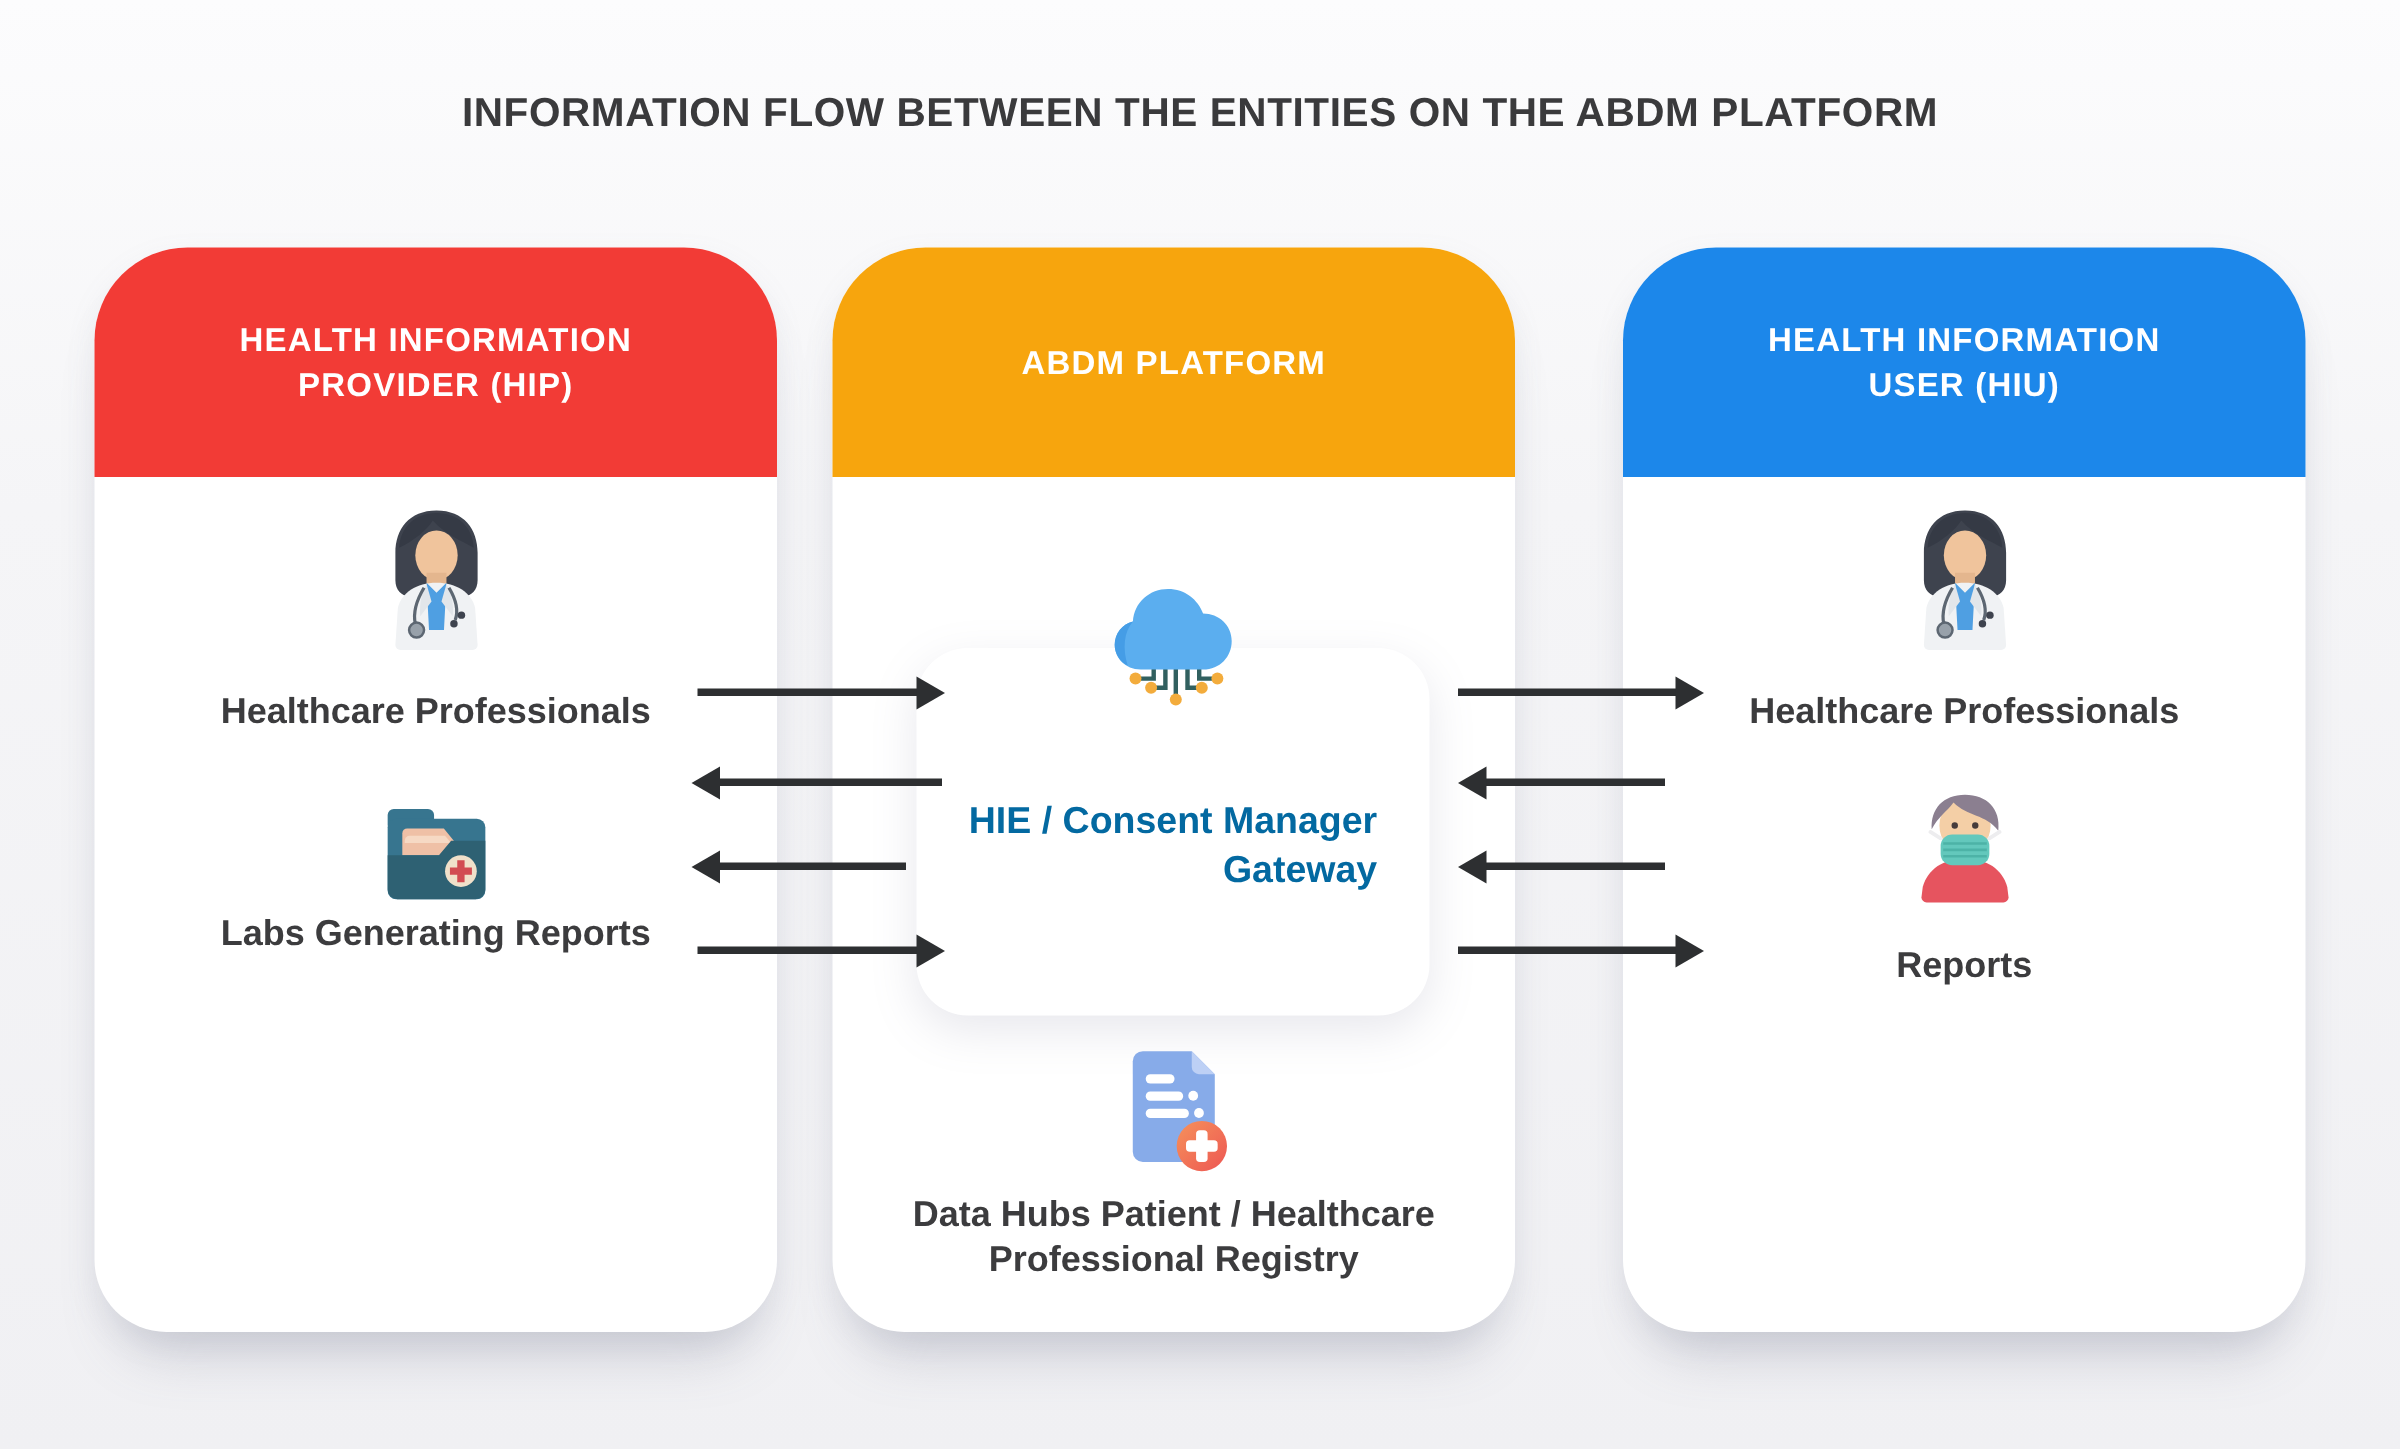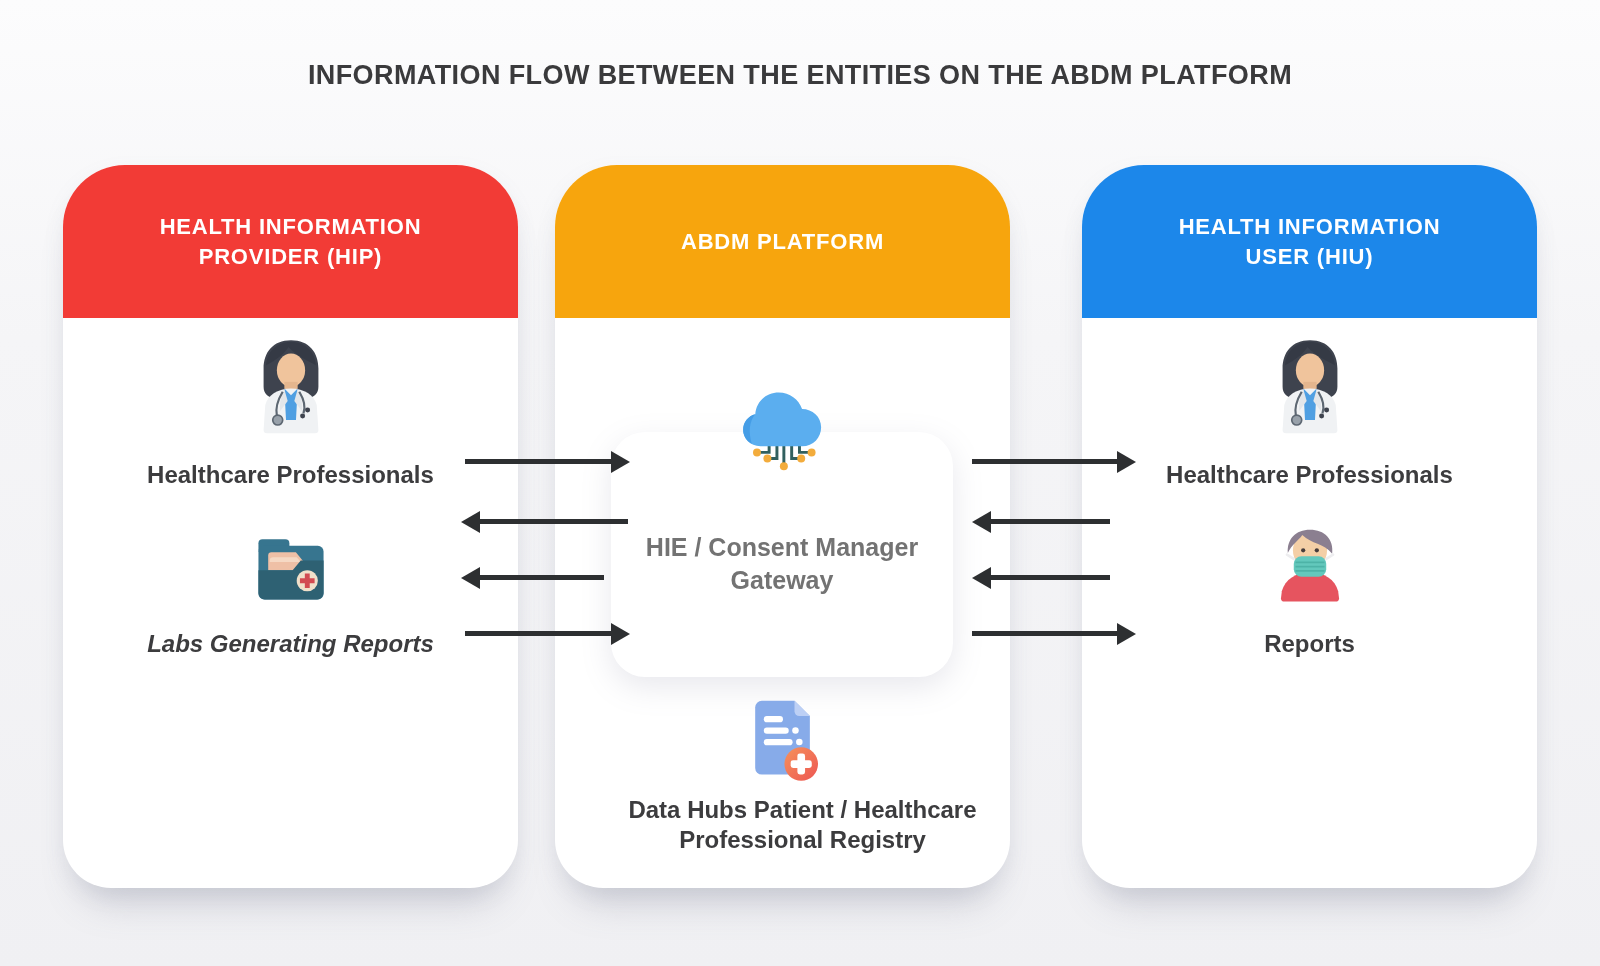--- a/index.html
+++ b/index.html
@@ -39,28 +39,28 @@
     font-size:24px;font-weight:700;color:#3C3C3E;
     white-space:pre-line;line-height:1.2;margin-top:12px;
   }
   .gateway-box{
     position:absolute;left:56px;top:267px;width:342px;height:245px;
     background:#FFFFFF;border-radius:34px;
     box-shadow:0 10px 30px rgba(125,130,155,0.18);
     display:flex;align-items:center;justify-content:center;
   }
   .gateway-label{
-    font-size:25px;font-weight:700;color:#737373;
-    text-align:center;line-height:1.3;white-space:pre-line;
+    font-size:25px;font-weight:700;color:#0369a1;
+    text-align:right;line-height:1.3;white-space:pre-line;
     padding-top:18px;
   }
   .registry-label{
     position:absolute;left:0;top:630px;width:100%;
     text-align:center;font-size:24px;font-weight:700;color:#3C3C3E;
-    white-space:pre-line;line-height:1.25;padding-left:20px;
+    white-space:pre-line;line-height:1.25;
   }
   .arrow{position:absolute;height:5px;background:#2D2F31;}
   .arrow.right::after{
     content:"";position:absolute;right:-18px;top:50%;transform:translateY(-50%);
     border-top:11px solid transparent;border-bottom:11px solid transparent;
     border-left:19px solid #2D2F31;
   }
   .arrow.left::before{
     content:"";position:absolute;left:-18px;top:50%;transform:translateY(-50%);
     border-top:11px solid transparent;border-bottom:11px solid transparent;
@@ -101,21 +101,21 @@
       <svg width="82" height="70" viewBox="0 0 100 86">
         <rect x="10" y="4" width="38" height="18" rx="5" fill="#37758F"></rect>
         <rect x="10" y="12" width="80" height="66" rx="7" fill="#37758F"></rect>
         <path d="M22 42 V24 a4 4 0 0 1 4 -4 h30 l13 16 v6 Z" fill="#EFC0A6"></path>
         <path d="M24 30 a4 4 0 0 1 4 -4 h29 l5 6 H24 Z" fill="#F6D9C4"></path>
         <path d="M10 42 h42 l10 -12 h28 v40 a8 8 0 0 1 -8 8 H18 a8 8 0 0 1 -8 -8 Z" fill="#2E6173"></path>
         <circle cx="70" cy="55" r="13" fill="#F0E0CA"></circle>
         <path d="M67 46 h6 v6 h6 v6 h-6 v6 h-6 v-6 h-6 v-6 h6 Z" fill="#D24B52"></path>
       </svg>
     </div>
-    <div class="entity-label" style="top:453px;font-style:italic;">Labs Generating Reports</div>
+    <div class="entity-label" style="top:432px;">Labs Generating Reports</div>
   </div>
 
   <div class="card card-abdm">
     <div class="card-header" style="background-color: rgb(247, 165, 13);">ABDM PLATFORM</div>
 
     <div class="gateway-box">
       <div class="gateway-label">HIE / Consent Manager
 Gateway</div>
     </div>
 

